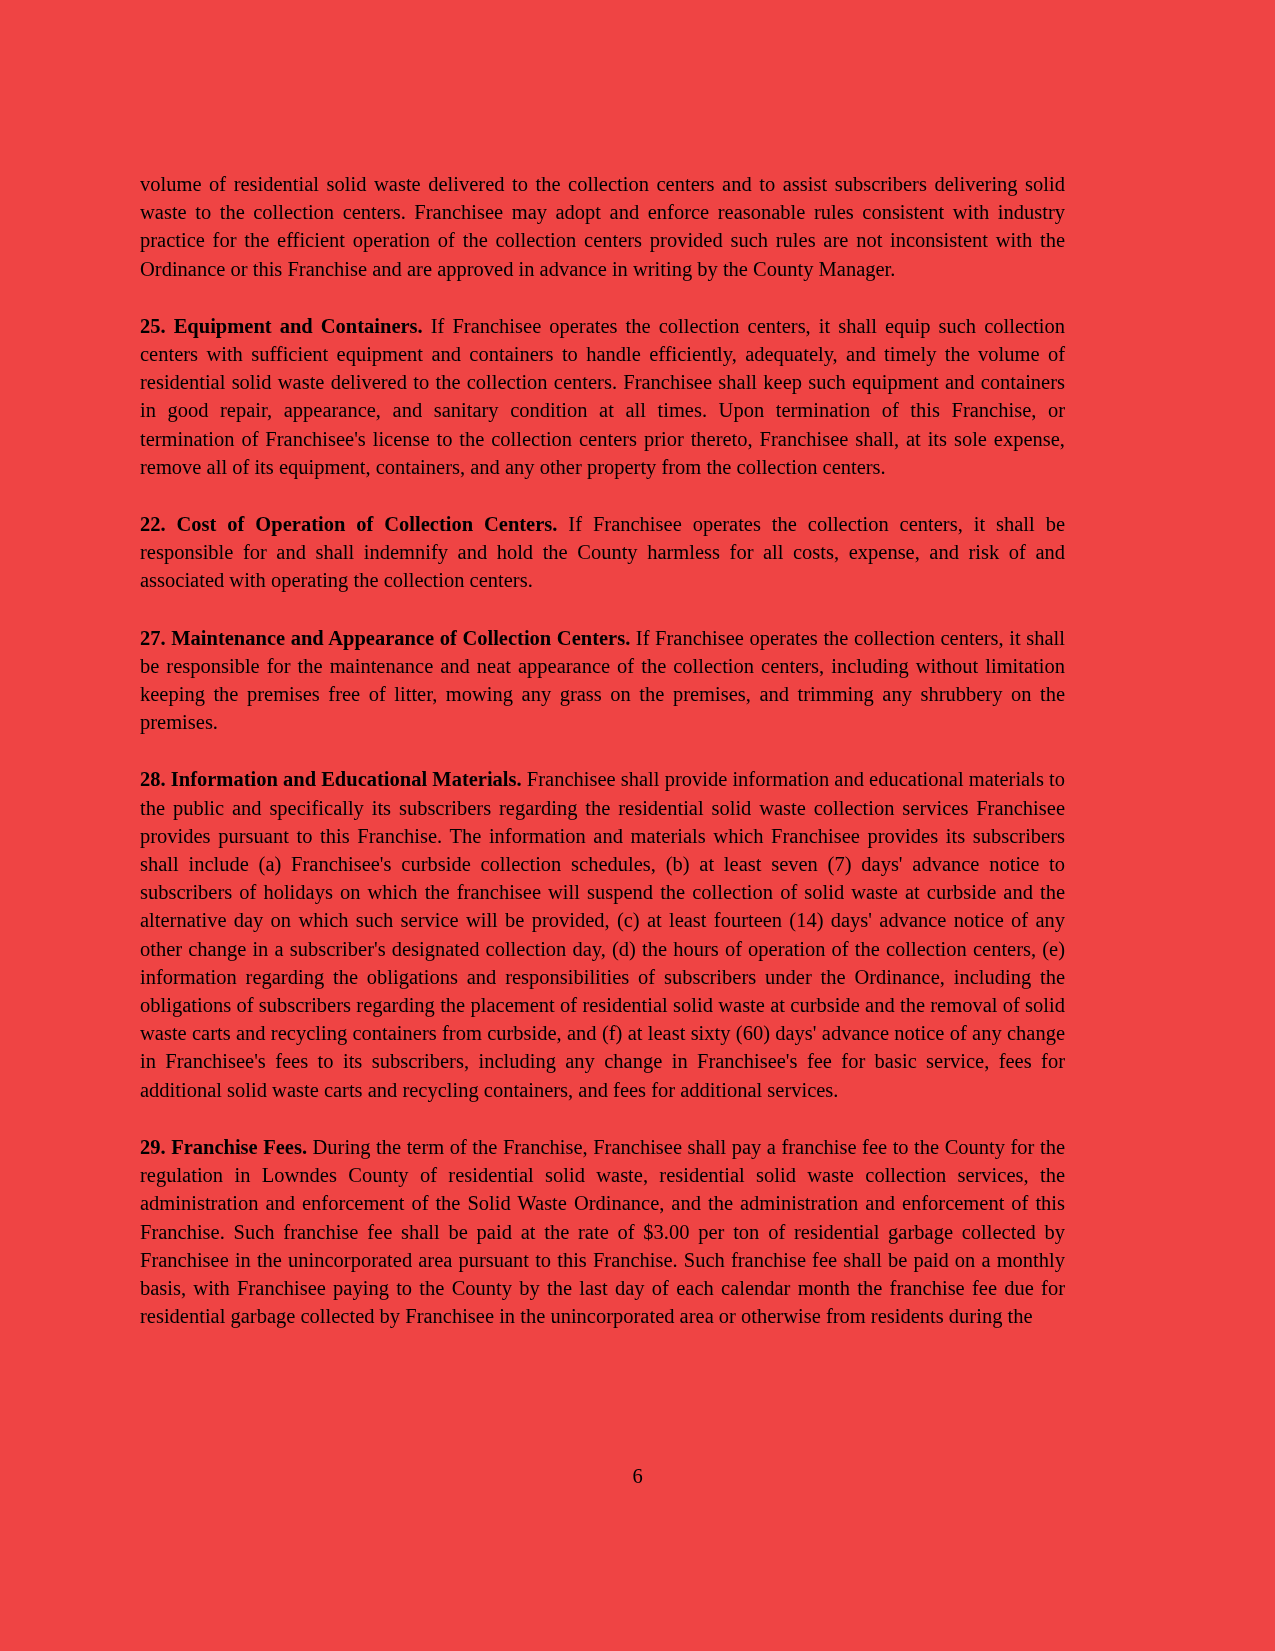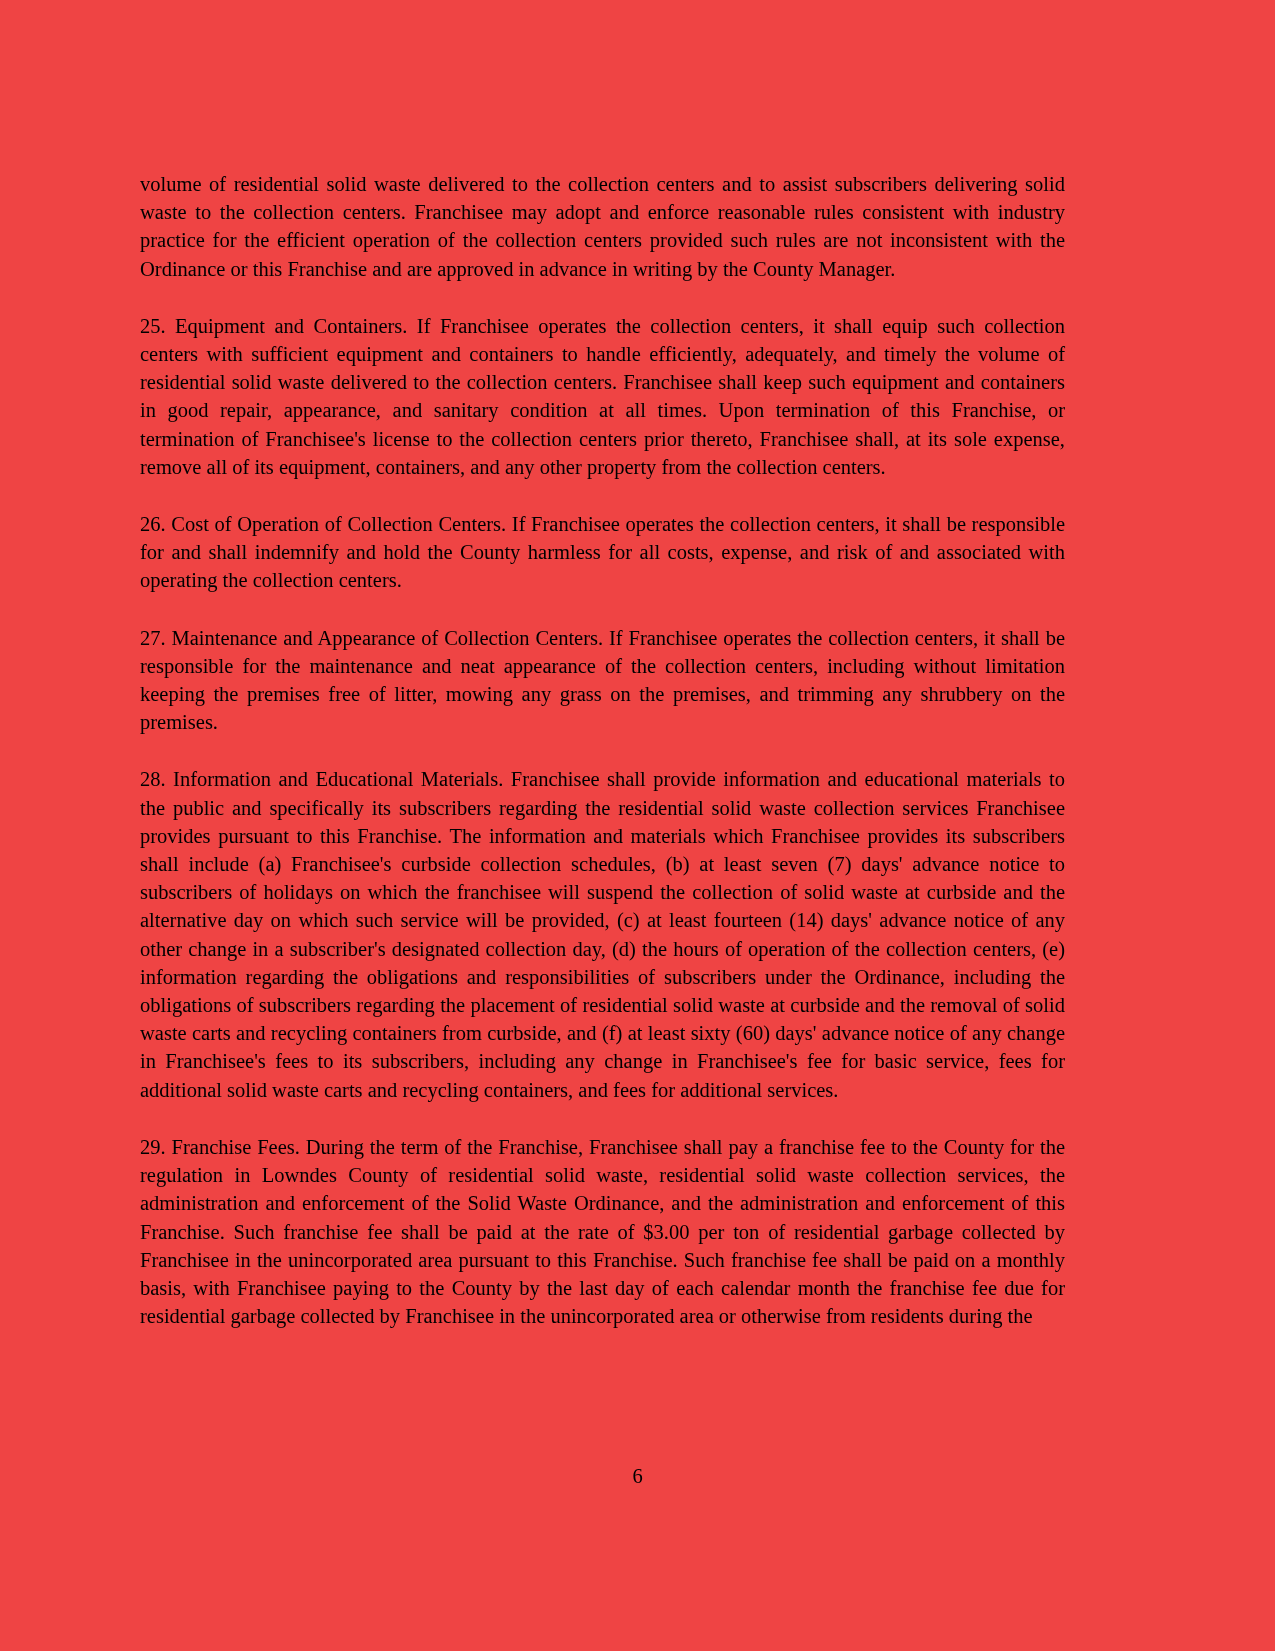--- a/index.html
+++ b/index.html
@@ -33,21 +33,21 @@
     font-size: 20.5px;
     line-height: 28.2px;
     text-align: justify;
     text-justify: inter-word;
     hyphens: none;
   }
   p.para:last-of-type {
     margin-bottom: 16px;
   }
   .heading {
-    font-weight: normal;
+    font-weight: bold;
   }
   .page-number {
     position: absolute;
     left: 0;
     top: 1465px;
     width: 1275px;
     text-align: center;
     font-size: 20.5px;
     font-family: "Liberation Serif", serif;
   }
@@ -55,21 +55,21 @@
 </head>
 <body>
 
 <div class="page">
   <div class="content">
 
     <p class="para"><span>volume of residential solid waste delivered to the collection centers and to assist subscribers delivering solid waste to the collection centers. Franchisee may adopt and enforce reasonable rules consistent with industry practice for the efficient operation of the collection centers provided such rules are not inconsistent with the Ordinance or this Franchise and are approved in advance in writing by the County Manager.</span></p>
 
     <p class="para"><span class="heading">25. Equipment and Containers.</span><span> If Franchisee operates the collection centers, it shall equip such collection centers with sufficient equipment and containers to handle efficiently, adequately, and timely the volume of residential solid waste delivered to the collection centers. Franchisee shall keep such equipment and containers in good repair, appearance, and sanitary condition at all times. Upon termination of this Franchise, or termination of Franchisee's license to the collection centers prior thereto, Franchisee shall, at its sole expense, remove all of its equipment, containers, and any other property from the collection centers.</span></p>
 
-    <p class="para"><span class="heading">26. Cost of Operation of Collection Centers.</span><span> If Franchisee operates the collection centers, it shall be responsible for and shall indemnify and hold the County harmless for all costs, expense, and risk of and associated with operating the collection centers.</span></p>
+    <p class="para"><span class="heading">22. Cost of Operation of Collection Centers.</span><span> If Franchisee operates the collection centers, it shall be responsible for and shall indemnify and hold the County harmless for all costs, expense, and risk of and associated with operating the collection centers.</span></p>
 
     <p class="para"><span class="heading">27. Maintenance and Appearance of Collection Centers.</span><span> If Franchisee operates the collection centers, it shall be responsible for the maintenance and neat appearance of the collection centers, including without limitation keeping the premises free of litter, mowing any grass on the premises, and trimming any shrubbery on the premises.</span></p>
 
     <p class="para"><span class="heading">28. Information and Educational Materials.</span><span>  Franchisee shall provide information and educational materials to the public and specifically its subscribers regarding the residential solid waste collection services Franchisee provides pursuant to this Franchise. The information and materials which Franchisee provides its subscribers shall include (a) Franchisee's curbside collection schedules, (b) at least seven (7) days' advance notice to subscribers of holidays on which the franchisee will suspend the collection of solid waste at curbside and the alternative day on which such service will be provided, (c) at least fourteen (14) days' advance notice of any other change in a subscriber's designated collection day, (d) the hours of operation of the collection centers, (e) information regarding the obligations and responsibilities of subscribers under the Ordinance, including the obligations of subscribers regarding the placement of residential solid waste at curbside and the removal of solid waste carts and recycling containers from curbside, and (f) at least sixty (60) days' advance notice of any change in Franchisee's fees to its subscribers, including any change in Franchisee's fee for basic service, fees for additional solid waste carts and recycling containers, and fees for additional services.</span></p>
 
     <p class="para"><span class="heading">29. Franchise Fees.</span><span> During the term of the Franchise, Franchisee shall pay a franchise fee to the County for the regulation in Lowndes County of residential solid waste, residential solid waste collection services, the administration and enforcement of the Solid Waste Ordinance, and the administration and enforcement of this Franchise. Such franchise fee shall be paid at the rate of $3.00 per ton of residential garbage collected by Franchisee in the unincorporated area pursuant to this Franchise. Such franchise fee shall be paid on a monthly basis, with Franchisee paying to the County by the last day of each calendar month the franchise fee due for residential garbage collected by Franchisee in the unincorporated area or otherwise from residents during the</span></p>
 
   </div>
 
   <div class="page-number">6</div>

